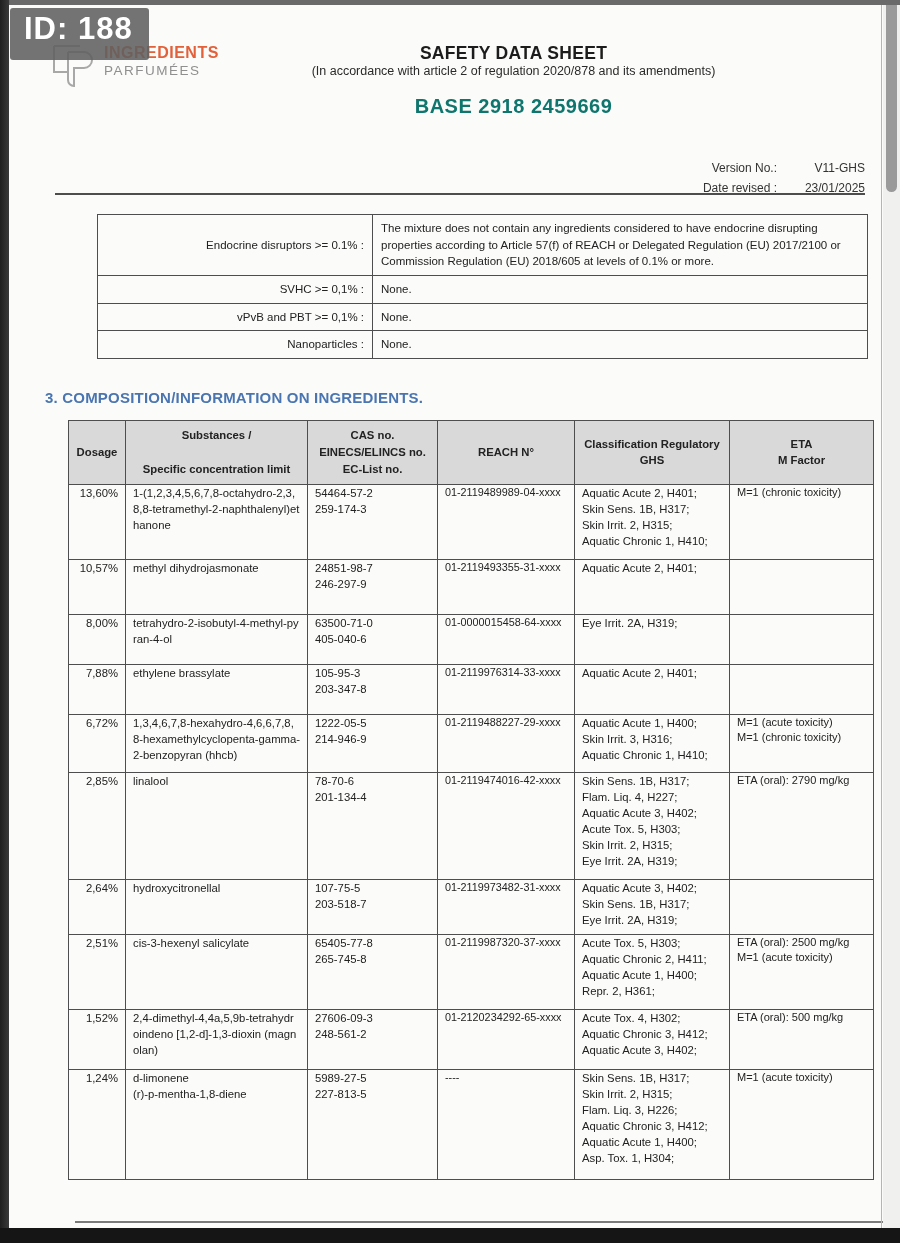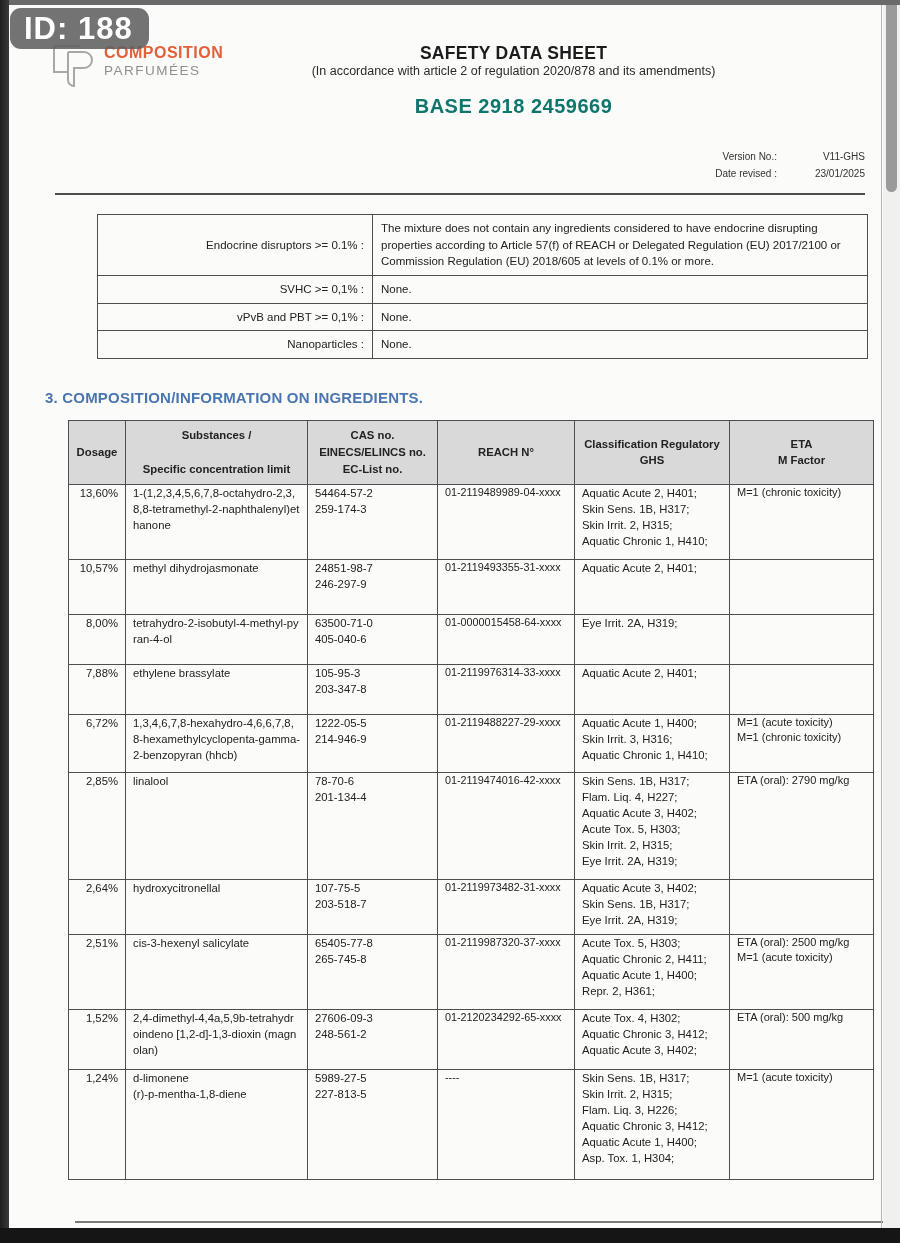--- a/index.html
+++ b/index.html
@@ -23,37 +23,37 @@
   .edge-right-band { position:absolute; right:0; top:5px; bottom:15px; width:17px; background:#f0f0ee; }
   .scrollbar-thumb {
     position:absolute; right:3px; top:0; width:11px; height:192px;
     background:#9a9a9a; border-radius:6px;
   }
   
   .id-badge {
     position:absolute; left:10px; top:8px; z-index:50;
     background:rgba(96,96,96,0.88); color:#fff;
     font-size:31px; font-weight:bold; letter-spacing:1px;
-    padding:3px 16px 2px 14px; border-radius:11px;
+    padding:3px 16px 13px 14px; border-radius:3px;
   }
   
   .page-content {
     position:absolute; left:9px; top:5px; right:20px; bottom:15px;
     padding:0 13px 0 36px;
   }
   .header-row { position:relative; height:188px; }
   .logo { position:absolute; left:5px; top:33px; display:flex; align-items:flex-start; gap:8px; }
   .logo-text { padding-top:6px; }
   .logo-line1 { color:#e2603a; font-weight:bold; font-size:16px; letter-spacing:0.5px; }
   .logo-line2 { color:#8f8f8f; font-size:13.5px; letter-spacing:1.5px; margin-top:1px; }
   .title-block { position:absolute; left:115px; right:0; top:38px; text-align:center; }
   .doc-title { font-size:17.5px; font-weight:bold; color:#1c1c1c; letter-spacing:0.3px; }
   .doc-subtitle { font-size:12.5px; color:#2a2a2a; }
   .doc-product { font-size:20px; font-weight:bold; margin-top:17px; letter-spacing:0.5px; }
-  .meta { position:absolute; right:2px; top:140px; font-size:10px; color:#333; }
+  .meta { position:absolute; right:2px; top:150px; font-size:12px; color:#333; }
   .meta-line { display:flex; justify-content:flex-end; margin-top:6px; }
   .meta-line .lbl { text-align:right; }
   .meta-line .val { width:88px; text-align:right; }
   .top-rule { border:none; border-top:2px solid #4d4d4d; margin:0 2px 0 10px; }
   
   table { border-collapse:collapse; }
   td, th { border:1.4px solid #4e4e4e; vertical-align:top; }
   .reg { margin:19px 0 0 52px; width:771px; font-size:11.5px; }
   .reg td { padding:5px 8px; line-height:1.45; }
   .reg .lblcell { width:275px; font-weight:normal; vertical-align:middle;text-align:right; }
@@ -111,21 +111,21 @@
       <div class="logo">
         <span>
           <svg width="46" height="52" viewBox="0 0 46 52">
             <g fill="none" stroke="#a8a8a8" stroke-width="2">
               <path d="M4 8 H30 M4 8 V34 H18"></path>
               <path d="M18 14 H34 a8 8 0 0 1 0 16 H24 V48 a6 6 0 0 1 -6 -6 V14"></path>
             </g>
           </svg>
         </span>
         <span class="logo-text">
-          <div class="logo-line1">COMPOSITION</div>
+          <div class="logo-line1">INGREDIENTS</div>
           <div class="logo-line2">PARFUMÉES</div>
         </span>
       </div>
       <div class="title-block">
         <div class="doc-title">SAFETY DATA SHEET</div>
         <div class="doc-subtitle">(In accordance with article 2 of regulation 2020/878 and its amendments)</div>
         <div class="doc-product" style="color:#0f766e;">BASE 2918  2459669</div>
       </div>
       <div class="meta">
         <div class="meta-line">

